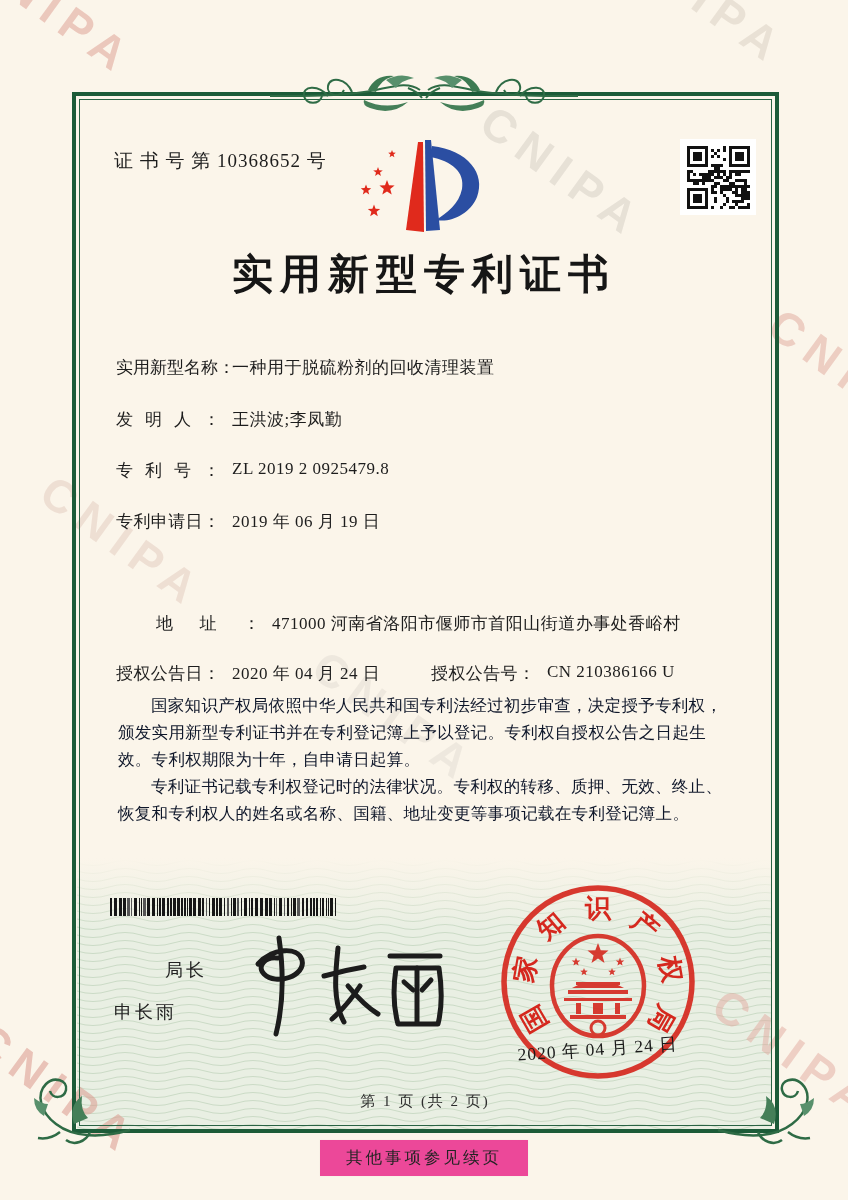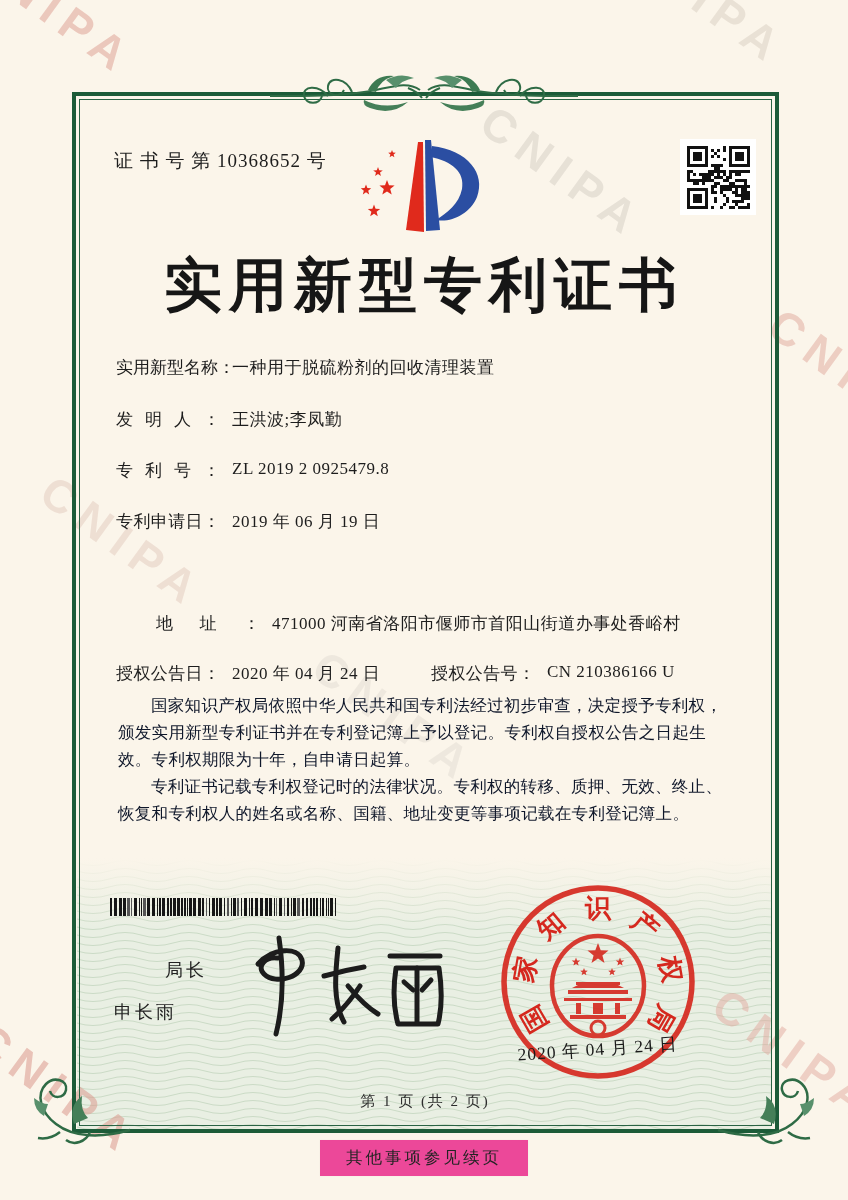--- a/index.html
+++ b/index.html
@@ -23,21 +23,21 @@
   }
   .frame-inner{position:absolute;inset:3px;border:1px solid #2a6344;}
   
   .band{position:absolute;left:77px;top:858px;width:694px;height:271px;z-index:1;background:#e9efe3;}
   .band-fade{position:absolute;left:0;top:0;width:100%;height:70px;
     background:linear-gradient(#fbf5ea, rgba(251,245,234,0));}
   .content{position:absolute;left:0;top:0;width:848px;height:1200px;z-index:4;}
   .certno{position:absolute;left:114px;top:148px;font-size:19px;letter-spacing:1px;}
   .title{
     position:absolute;left:0;top:247px;width:848px;text-align:center;
-    font-size:58px;font-weight:bold;letter-spacing:7px;color:#161616;
+    font-size:41px;font-weight:bold;letter-spacing:7px;color:#161616;
   }
   .frow{position:absolute;left:116px;font-size:17px;white-space:nowrap;}
   .flabel{display:inline-block;width:104px;text-align:justify;text-align-last:justify;vertical-align:top;}
   .fvalue{margin-left:12px;letter-spacing:.5px;}
   .fpair2{position:absolute;left:315px;top:0;white-space:nowrap;}
   .bodytext{position:absolute;left:118px;top:692px;width:616px;font-size:16.5px;
     line-height:27px;color:#0f172a;letter-spacing:.3px;}
   .bodytext p{margin:0;text-indent:2em;}
   .director-label{position:absolute;left:117px;top:958px;font-size:18px;letter-spacing:3px;
     font-family:Liberation Mono, monospace;color:#222;margin-left:48px;}

